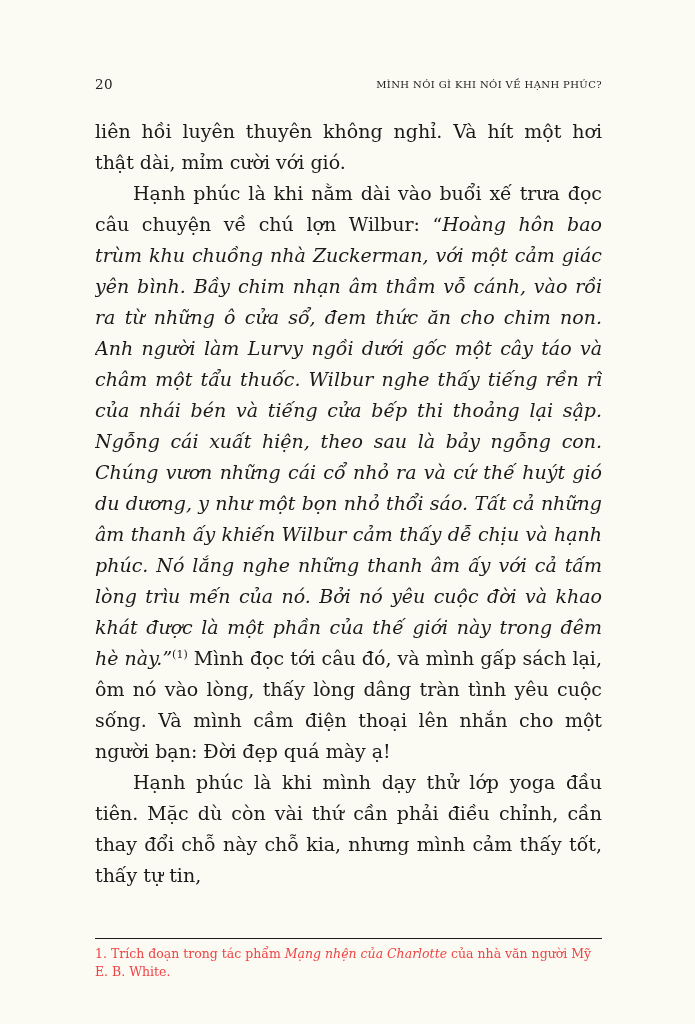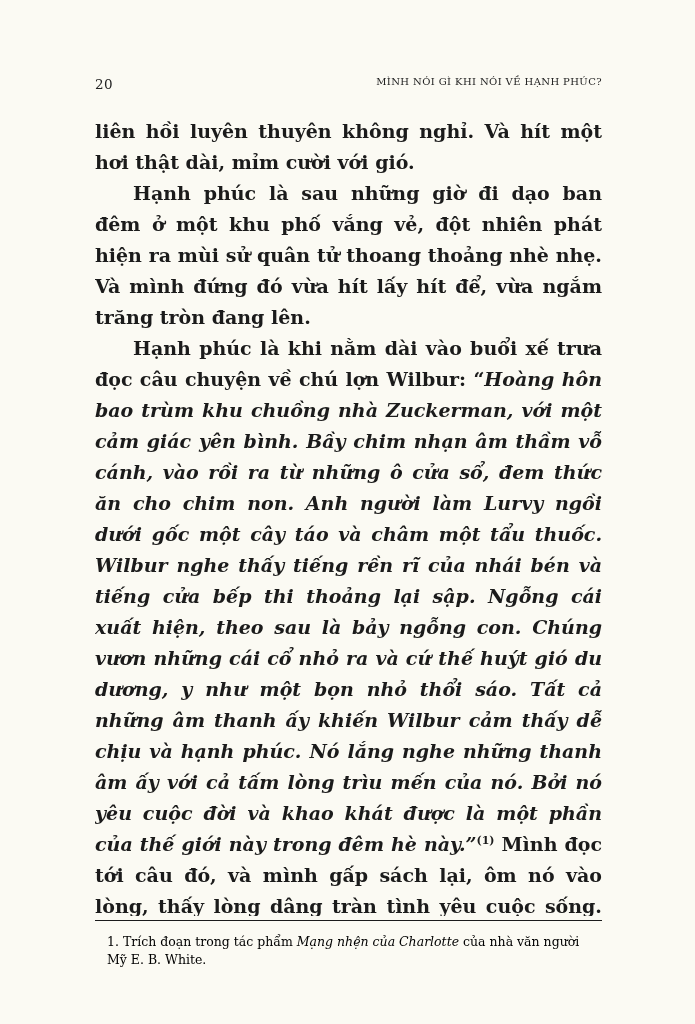--- a/index.html
+++ b/index.html
@@ -15,21 +15,21 @@
     position: relative;
     box-sizing: border-box;
     padding: 76px 93px 0 95px;
     font-family: "DejaVu Serif", "Liberation Serif", serif;
     color: #1b1b1b;
     overflow: hidden;
   }
   .page-header {
     display: flex;
     justify-content: space-between;
-    align-items: flex-start;
+    align-items: center;
     font-size: 13px;
     letter-spacing: 0.4px;
     margin-bottom: 24px;
     color: #222;
   }
   .page-number {
     font-size: 13.5px;
   }
   .running-title {
     font-size: 10px;
@@ -37,21 +37,20 @@
   .page-body {
     font-size: 19px;
     line-height: 31px;
     text-align: justify;
     max-height: 800px;
     overflow: hidden;
   }
   .para {
     margin: 0;
     text-indent: 2em;
-    font-weight: bold;
   }
   .para.no-indent {
     text-indent: 0;
   }
   .quoted {
     font-style: italic;
   }
   .fn-ref {
     font-size: 11px;
     line-height: 0;
@@ -61,43 +60,42 @@
     left: 95px;
     right: 93px;
     bottom: 44px;
   }
   .footnote-rule {
     border: none;
     border-top: 1.6px solid #1b1b1b;
     margin: 0 0 6px 0;
   }
   .footnote {
-    margin: 12px;
+    margin: 0;
     font-size: 12.5px;
     line-height: 1.4;
-    color: #000000;
+    color: #ef4444;
   }
   .footnote em {
     font-style: italic;
   }
 </style>
 </head>
 <body>
 
 <div class="page">
 
   <header class="page-header">
     <span class="page-number">20</span>
     <span class="running-title">MÌNH NÓI GÌ KHI NÓI VỀ HẠNH PHÚC?</span>
   </header>
 
   <main class="page-body">
     <p class="para no-indent">liên hồi luyên thuyên không nghỉ. Và hít một hơi thật dài, mỉm cười với gió.</p>
 
-    <p class="para">Hạnh phúc là sau những giờ đi dạo ban đêm ở một khu phố vắng vẻ, đột nhiên phát hiện ra mùi sử quân tử thoang thoảng nhè nhẹ. Và mình đứng đó vừa hít lấy hít để, vừa ngắm trăng tròn đang lên.</p>
 
     <p class="para"><span>Hạnh phúc là khi nằm dài vào buổi xế trưa đọc câu chuyện về chú lợn Wilbur: “</span><em class="quoted">Hoàng hôn bao trùm khu chuồng nhà Zuckerman, với một cảm giác yên bình. Bầy chim nhạn âm thầm vỗ cánh, vào rồi ra từ những ô cửa sổ, đem thức ăn cho chim non. Anh người làm Lurvy ngồi dưới gốc một cây táo và châm một tẩu thuốc. Wilbur nghe thấy tiếng rền rĩ của nhái bén và tiếng cửa bếp thi thoảng lại sập. Ngỗng cái xuất hiện, theo sau là bảy ngỗng con. Chúng vươn những cái cổ nhỏ ra và cứ thế huýt gió du dương, y như một bọn nhỏ thổi sáo. Tất cả những âm thanh ấy khiến Wilbur cảm thấy dễ chịu và hạnh phúc. Nó lắng nghe những thanh âm ấy với cả tấm lòng trìu mến của nó. Bởi nó yêu cuộc đời và khao khát được là một phần của thế giới này trong đêm hè này.”</em><sup class="fn-ref">(1)</sup><span> Mình đọc tới câu đó, và mình gấp sách lại, ôm nó vào lòng, thấy lòng dâng tràn tình yêu cuộc sống. Và mình cầm điện thoại lên nhắn cho một người bạn: Đời đẹp quá mày ạ!</span></p>
 
     <p class="para">Hạnh phúc là khi mình dạy thử lớp yoga đầu tiên. Mặc dù còn vài thứ cần phải điều chỉnh, cần thay đổi chỗ này chỗ kia, nhưng mình cảm thấy tốt, thấy tự tin,</p>
   </main>
 
   <footer class="footnote-area">
     <hr class="footnote-rule">
     <p class="footnote"><span>1. Trích đoạn trong tác phẩm </span><em>Mạng nhện của Charlotte</em><span> của nhà văn người Mỹ E. B. White.</span></p>
   </footer>

